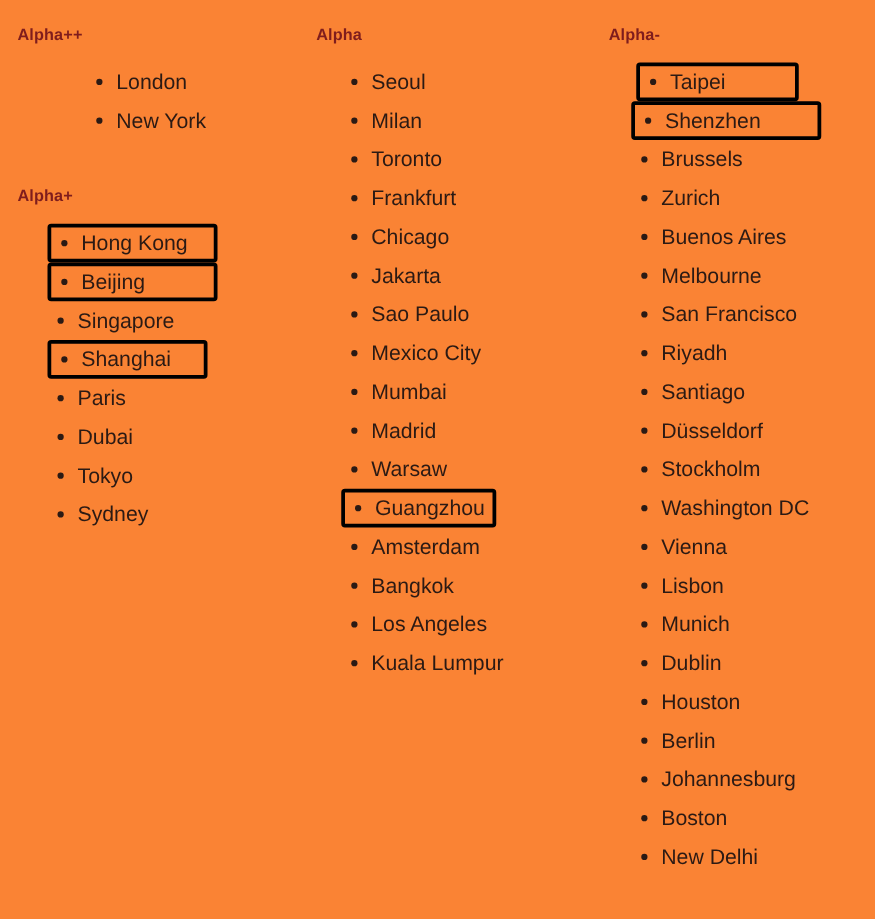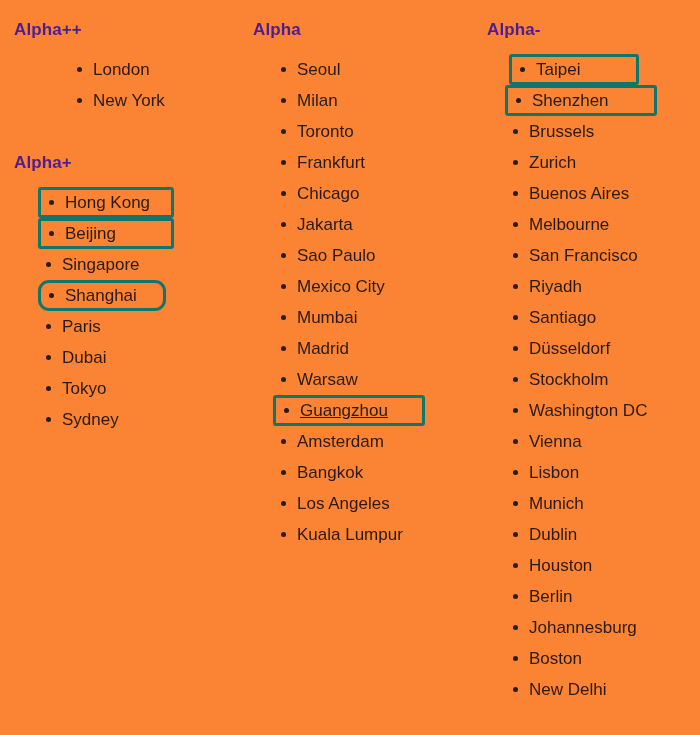--- a/index.html
+++ b/index.html
@@ -27,23 +27,23 @@
     top: 0;
   }
 
   #col-0 { left: 0px;   width: 240px; }
   #col-1 { left: 239px; width: 235px; }
   #col-2 { left: 473px; width: 227px; }
 
   .group { position: relative; }
 
   .group-heading {
-    font-size: 17px;
+    font-size: 13px;
     font-weight: bold;
-    color: #4c1d95;
+    color: #7f1d1d;
     letter-spacing: 0.1px;
     margin: 0;
     padding: 0 0 0 14px;
     line-height: 1;
   }
 
   #col-0 .group:first-child .group-heading { padding-top: 21px; }
   #col-1 .group-heading,
   #col-2 .group-heading { padding-top: 21px; }
 
@@ -80,30 +80,30 @@
     left: 8px;
     top: 50%;
     width: 5px;
     height: 5px;
     margin-top: -2.5px;
     border-radius: 50%;
     background: #2b1a14;
   }
 
   .city-item.highlighted {
-    border: 3px solid #0f766e;
+    border: 3px solid #000000;
     border-radius: 3px;
     height: 31px;
     line-height: 25px;
   }
 
   
   #col-0 .city-item.highlighted { width: 136px; }
-  #col-0 .city-item.hl-shanghai { width: 128px; border-radius: 11px; }
-  #col-1 .city-item.highlighted { width: 152px; text-decoration: underline; }
+  #col-0 .city-item.hl-shanghai { width: 128px; }
+  #col-1 .city-item.highlighted { width: 124px; }
   #col-2 .city-item.hl-taipei   { width: 130px; margin-left: 36px; }
   #col-2 .city-item.hl-shenzhen { width: 152px; }
 </style>
 </head>
 <body>
 
 <div class="board">
   <div class="column" id="col-0">
       <div class="group">
         <h3 class="group-heading">Alpha++</h3>

